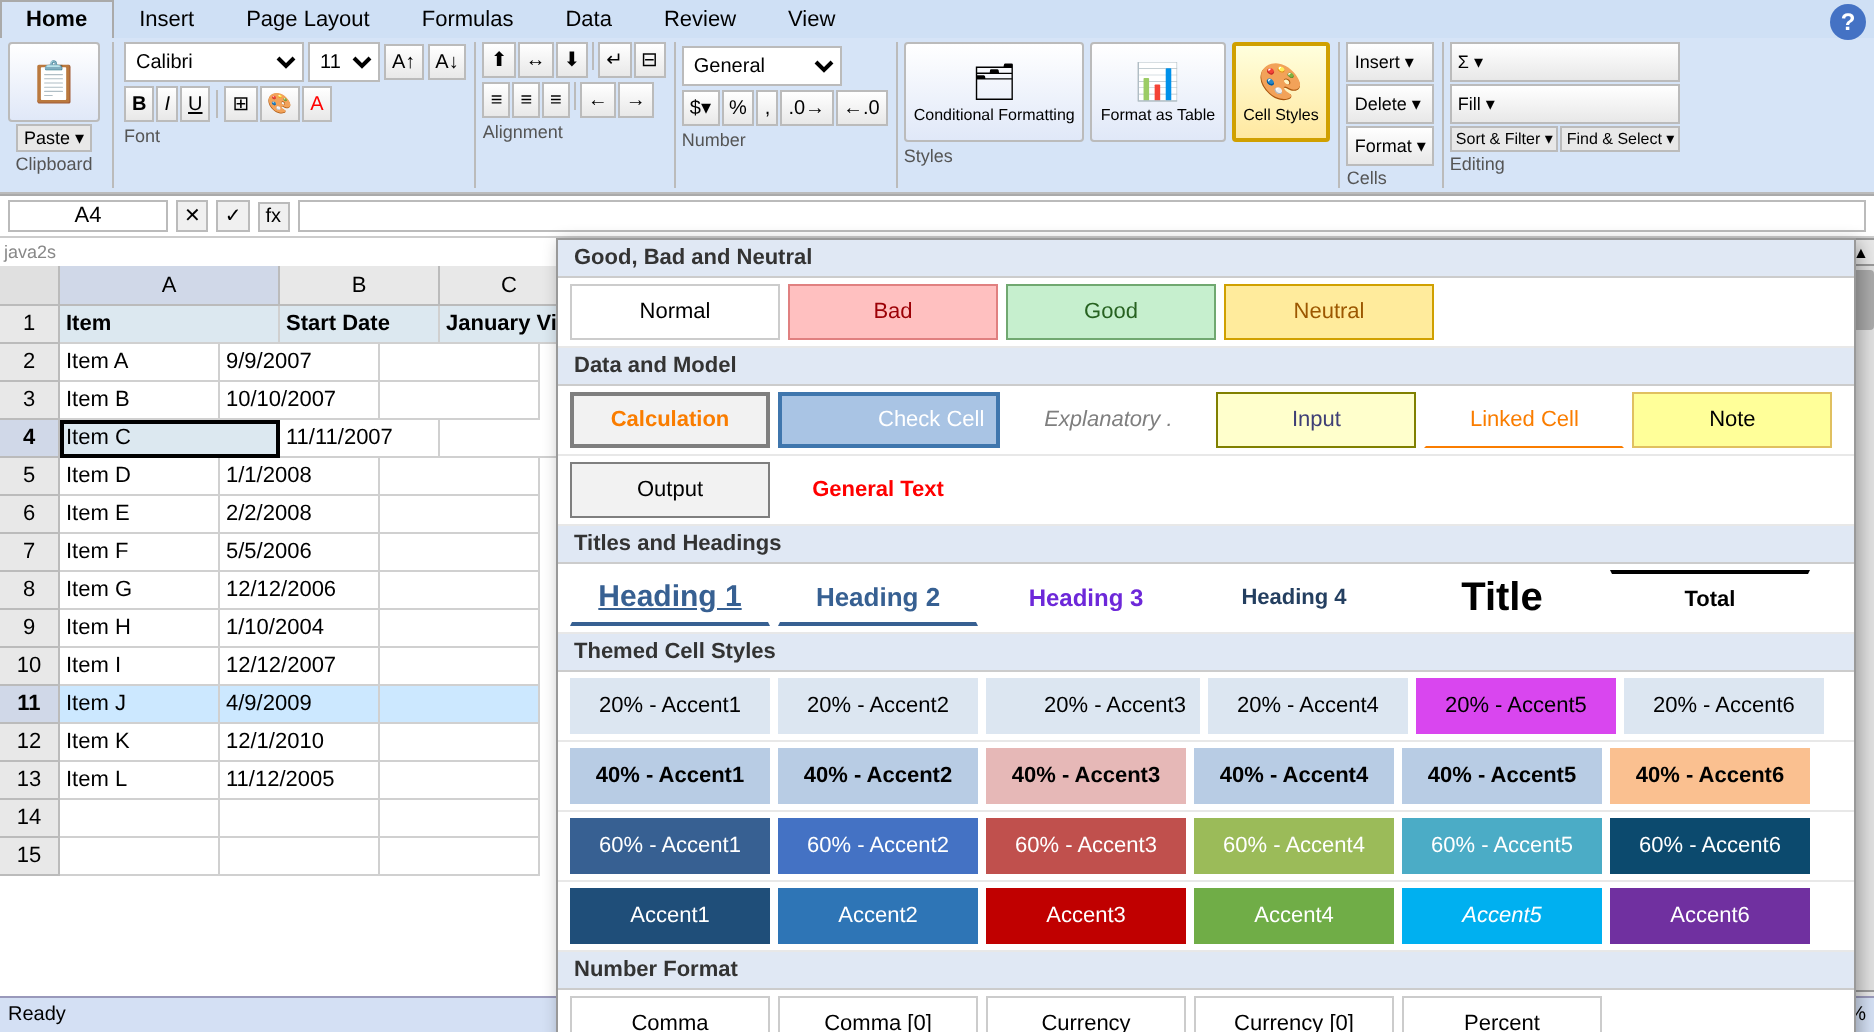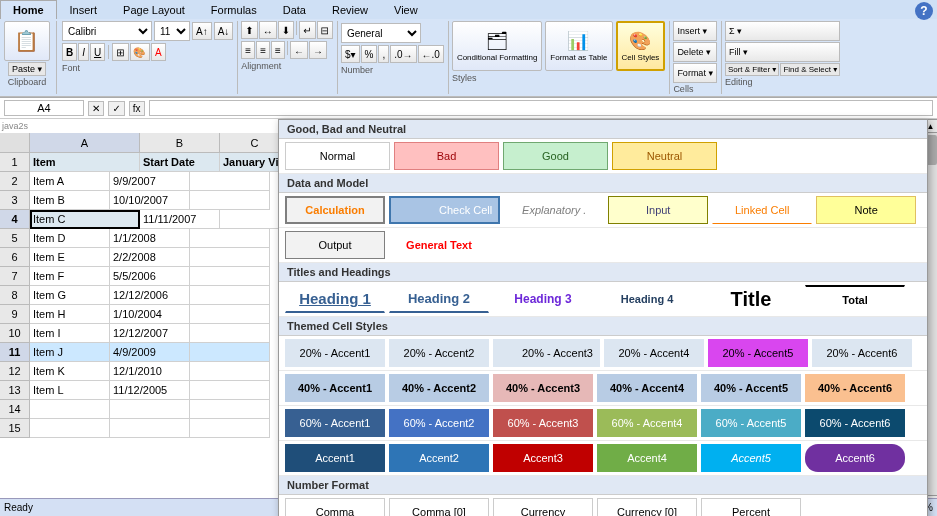--- a/index.html
+++ b/index.html
@@ -70,21 +70,21 @@
     .s-60a2 { background: #4472c4; color: #fff; }
     .s-60a3 { background: #c0504d; color: #fff; }
     .s-60a4 { background: #9bbb59; color: #fff; }
     .s-60a5 { background: #4bacc6; color: #fff; }
     .s-60a6 { background: #0c4a6e; color: #fff; }
     .s-acc1 { background: #1f4e79; color: #fff; }
     .s-acc2 { background: #2e75b6; color: #fff; }
     .s-acc3 { background: #c00000; color: #fff; }
     .s-acc4 { background: #70ad47; color: #fff; }
     .s-acc5 { background: #00b0f0; color: #fff; }
-    .s-acc6 { background: #7030a0; color: #fff; border-radius: 13px; }
+    .s-acc6 { background: #7030a0; color: #fff; }
 
     .java2s-label { font-size: 9px; color: #888; padding: 2px; }
     .font-select { font-size: 10px; padding: 1px; border: 1px solid #bbb; background: #fff; width: 90px; height: 20px; }
     .font-size-select { font-size: 10px; padding: 1px; border: 1px solid #bbb; background: #fff; width: 36px; height: 20px; }
     .small-btn { background: linear-gradient(to bottom, #fff, #e8e8e8); border: 1px solid #bbb; padding: 1px 3px; cursor: pointer; font-size: 10px; height: 18px; }
     .format-select { font-size: 10px; padding: 1px; border: 1px solid #bbb; background: #fff; width: 80px; height: 20px; }
     .side-btn { background: linear-gradient(to bottom, #fff, #e8e8e8); border: 1px solid #bbb; padding: 1px 3px; cursor: pointer; font-size: 10px; height: 20px; display: flex; align-items: center; justify-content: space-between; gap: 2px; white-space: nowrap; }
 
     .help-btn { position: absolute; top: 2px; right: 4px; width: 18px; height: 18px; border-radius: 50%; background: #4472c4; color: #fff; text-align: center; line-height: 18px; font-size: 12px; font-weight: bold; cursor: pointer; }
   </style>

